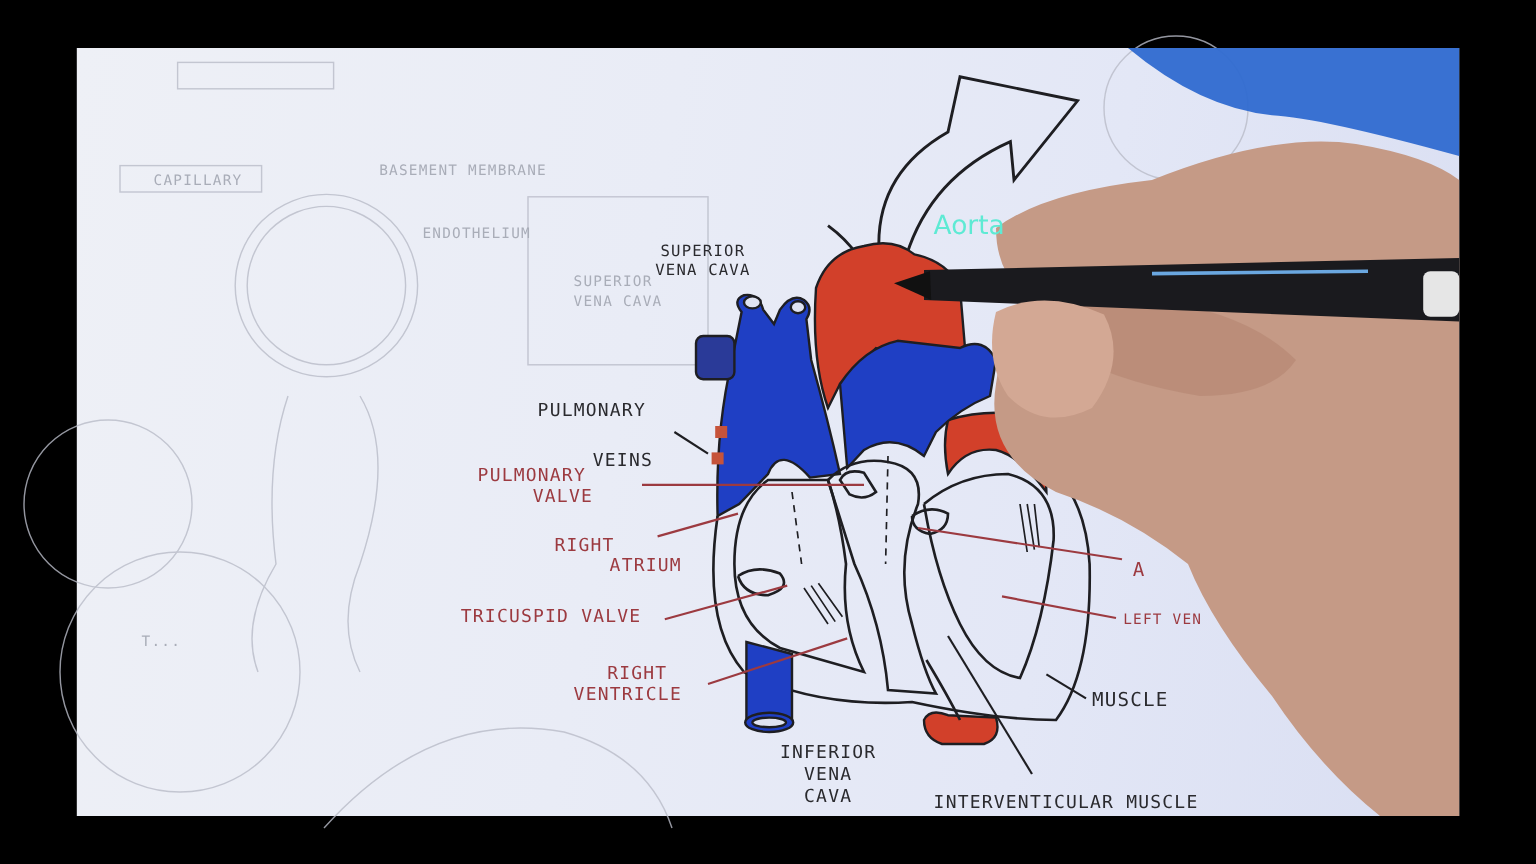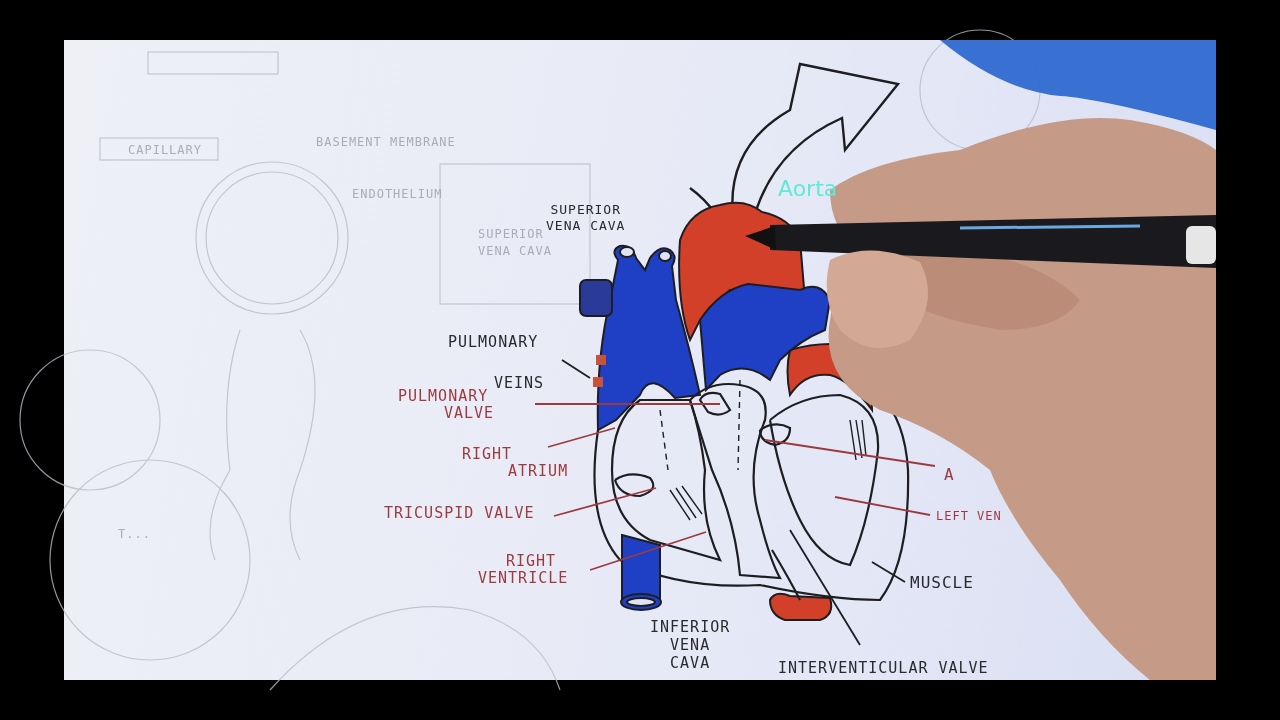--- a/index.html
+++ b/index.html
@@ -138,21 +138,21 @@
   <div style="padding-left:28px;">RIGHT</div>
   <div>VENTRICLE</div>
 </div>
 
 <div class="lbl black center" style="left:650px;top:618px;line-height:18px;">
   <div>INFERIOR</div>
   <div>VENA</div>
   <div>CAVA</div>
 </div>
 
-<div class="lbl black" style="left:778px;top:660px;">INTERVENTICULAR VALVE</div>
+<div class="lbl black" style="left:778px;top:660px;">INTERVENTICULAR MUSCLE</div>
 
 <div class="lbl black" style="left:910px;top:574px;font-size:16px;">MUSCLE</div>
 
 <div class="lbl red" style="left:936px;top:508px;font-size:12px;">LEFT VEN</div>
 
 <div class="lbl red" style="left:944px;top:466px;font-size:16px;">A</div>
 
 <div class="lbl faint" style="left:106px;top:142px;margin-left:22px;">CAPILLARY</div>
 <div class="lbl faint" style="left:316px;top:134px;width:140px;white-space:normal;">BASEMENT MEMBRANE</div>
 <div class="lbl faint" style="left:352px;top:186px;">ENDOTHELIUM</div>

